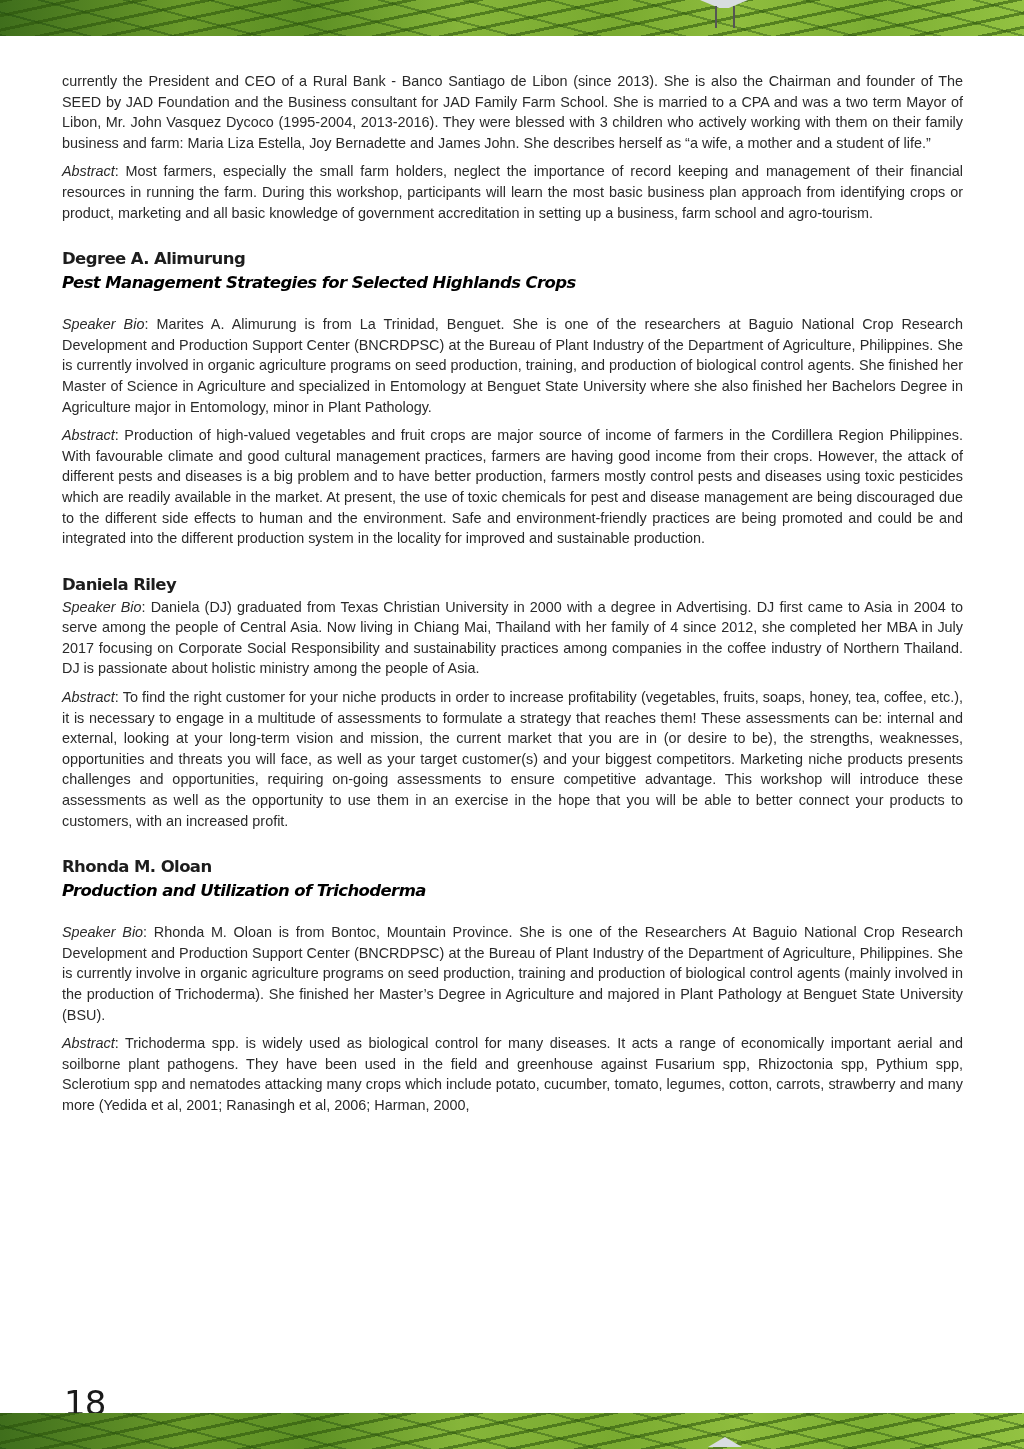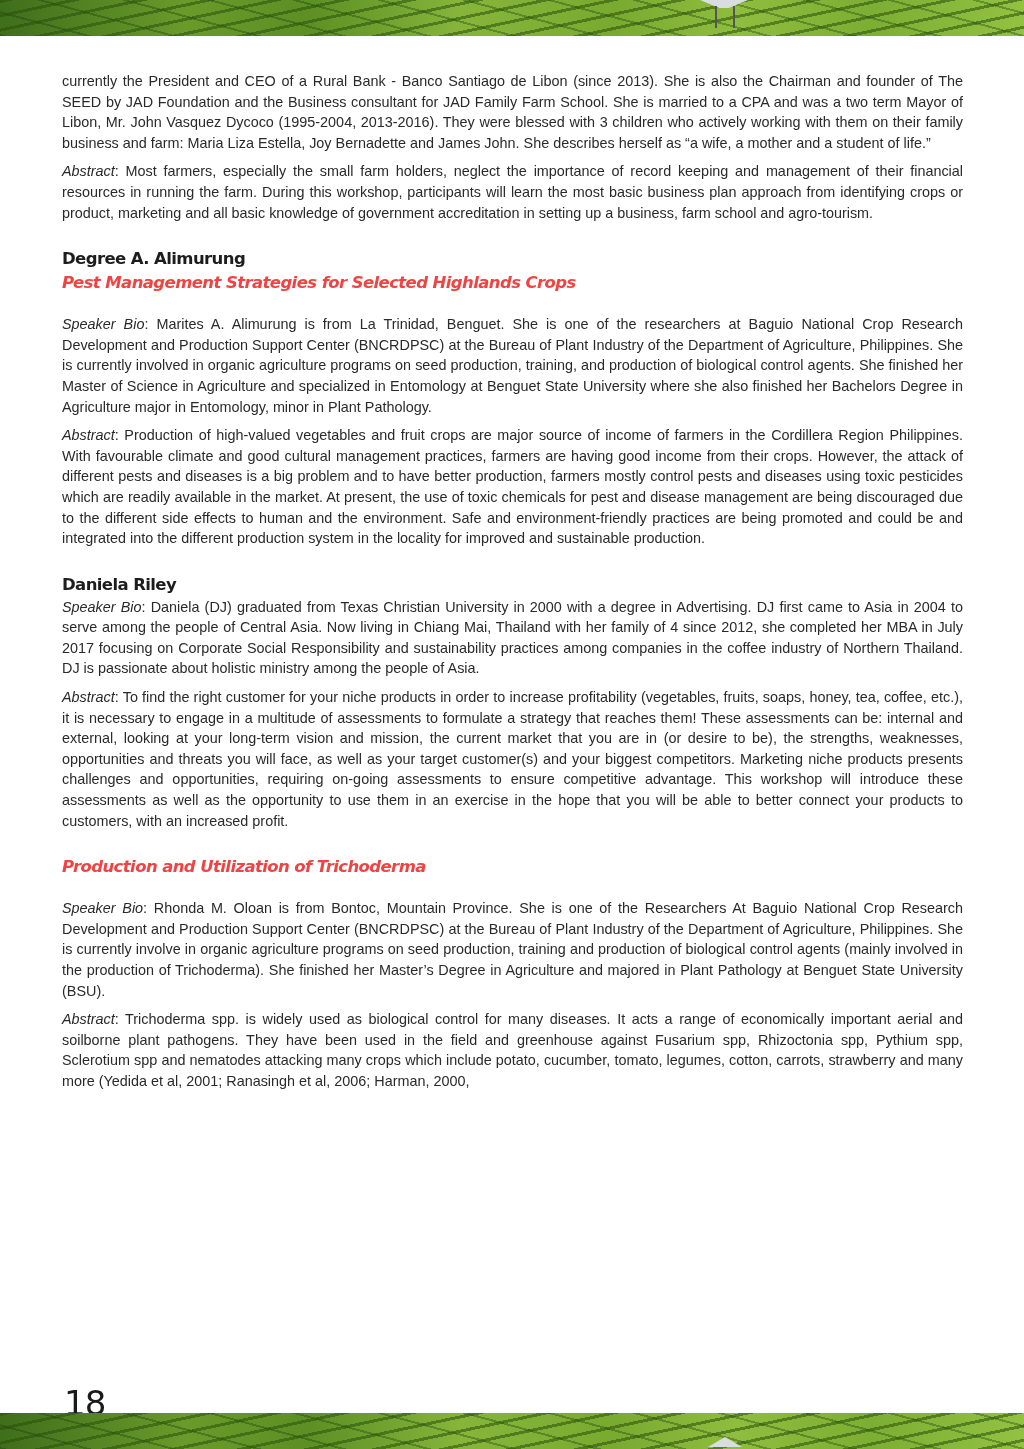--- a/index.html
+++ b/index.html
@@ -29,21 +29,21 @@
   }
   .content p { margin: 0 0 8px 0; }
   .lbl { font-style: italic; }
   .speaker { margin-top: 24px; }
   .speaker-name {
     font-family: "DejaVu Sans", sans-serif; font-weight: bold;
     font-size: 16.5px; line-height: 24px; color: #1d1d1d; letter-spacing: -0.6px;
   }
   .speaker-topic {
     font-family: "DejaVu Sans", sans-serif; font-weight: bold; font-style: italic;
-    font-size: 16.5px; line-height: 24px; color: #ef4444; letter-spacing: -0.6px;
+    font-size: 16.5px; line-height: 24px; color: #000000; letter-spacing: -0.6px;
     margin-bottom: 19px;
   }
   .page-number {
     position: absolute; left: 64px; top: 1385px;
     font-family: "DejaVu Sans", sans-serif; font-size: 34px; line-height: 36px;
     color: #1a1a1a; letter-spacing: -1px;
   }
 </style>
 </head>
 <body>
@@ -65,20 +65,21 @@
     <p><span class="lbl">Abstract</span><span>: Production of high-valued vegetables and fruit crops are major source of income of farmers in the Cordillera Region Philippines. With favourable climate and good cultural management practices, farmers are having good income from their crops. However, the attack of different pests and diseases is a big problem and to have better production, farmers mostly control pests and diseases using toxic pesticides which are readily available in the market. At present, the use of toxic chemicals for pest and disease management are being discouraged due to the different side effects to human and the environment. Safe and environment-friendly practices are being promoted and could be and integrated into the different production system in the locality for improved and sustainable production.</span></p>
   </div>
 
   <div class="speaker">
     <div class="speaker-name">Daniela Riley</div>
     <p><span class="lbl">Speaker Bio</span><span>: Daniela (DJ) graduated from Texas Christian University in 2000 with a degree in Advertising. DJ first came to Asia in 2004 to serve among the people of Central Asia. Now living in Chiang Mai, Thailand with her family of 4 since 2012, she completed her MBA in July 2017 focusing on Corporate Social Responsibility and sustainability practices among companies in the coffee industry of Northern Thailand. DJ is passionate about holistic ministry among the people of Asia.</span></p>
     <p><span class="lbl">Abstract</span><span>: To find the right customer for your niche products in order to increase profitability (vegetables, fruits, soaps, honey, tea, coffee, etc.), it is necessary to engage in a multitude of assessments to formulate a strategy that reaches them! These assessments can be: internal and external, looking at your long-term vision and mission, the current market that you are in (or desire to be), the strengths, weaknesses, opportunities and threats you will face, as well as your target customer(s) and your biggest competitors. Marketing niche products presents challenges and opportunities, requiring on-going assessments to ensure competitive advantage. This workshop will introduce these assessments as well as the opportunity to use them in an exercise in the hope that you will be able to better connect your products to customers, with an increased profit.</span></p>
   </div>
 
   <div class="speaker">
+    <div class="speaker-name">Rhonda M. Oloan</div>
     <div class="speaker-topic">Production and Utilization of Trichoderma</div>
     <p><span class="lbl">Speaker Bio</span><span>: Rhonda M. Oloan is from Bontoc, Mountain Province.  She is one of the Researchers At Baguio National Crop Research Development and Production Support Center (BNCRDPSC) at the Bureau of Plant Industry of the Department of Agriculture, Philippines. She is currently involve in organic agriculture programs on seed production, training and production of biological control agents (mainly involved in the production of Trichoderma).  She finished her Master’s Degree in Agriculture and majored in Plant Pathology at Benguet State University (BSU).</span></p>
     <p><span class="lbl">Abstract</span><span>: Trichoderma spp. is widely used as biological control for many diseases. It acts a range of economically important aerial and soilborne plant pathogens. They have been used in the field and greenhouse against Fusarium spp, Rhizoctonia spp,  Pythium spp, Sclerotium spp and nematodes attacking  many crops which include potato, cucumber, tomato, legumes, cotton, carrots, strawberry and many more (Yedida et al, 2001; Ranasingh et al, 2006; Harman, 2000,</span></p>
   </div>
 </div>
 
 <div class="page-number">18</div>
 
 <div class="banner banner-bottom"></div>
 <div class="hut hut-bottom"></div>

